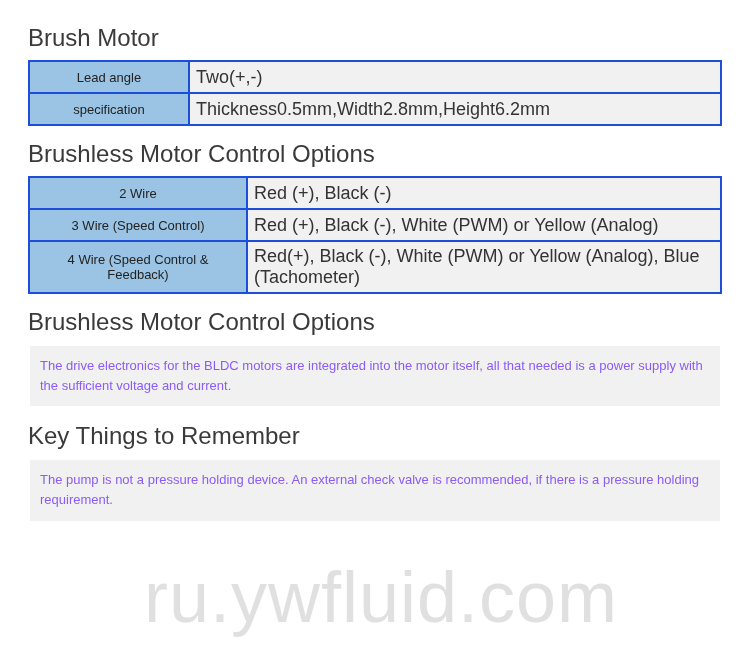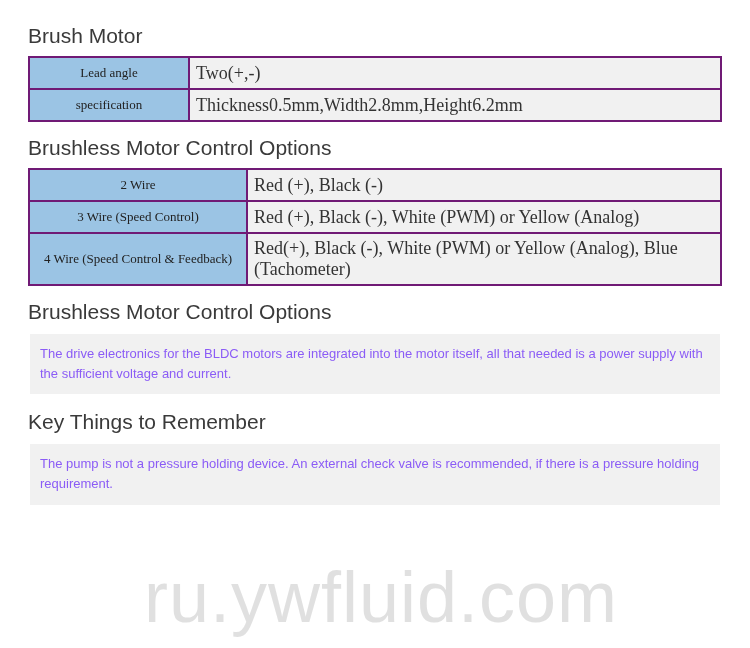--- a/index.html
+++ b/index.html
@@ -6,37 +6,36 @@
   body {
     width: 750px;
     height: 648px;
     background: #fff;
     font-family: "Segoe UI", Arial, sans-serif;
     color: #333;
     position: relative;
     padding: 10px 28px 20px 28px;
   }
   .section-title {
-    font-size: 21px;
+    font-size: 24px;
     font-weight: 300;
     color: #3a3a3a;
     margin-top: 14px;
     margin-bottom: 8px;
   }
   table {
     width: 100%;
     border-collapse: collapse;
     font-size: 13px;
   }
   td {
-    border: 2px solid #701a75;
+    border: 2px solid #1d4ed8;
     height: 32px;
     padding: 4px 6px;
     vertical-align: middle;
-    font-family: Liberation Serif, serif;
   }
   td.label {
     background: #9bc4e4;
     text-align: center;
     color: #222;
     font-size: 13px;
   }
   td.value {
     background: #f1f1f1;
     color: #333;

